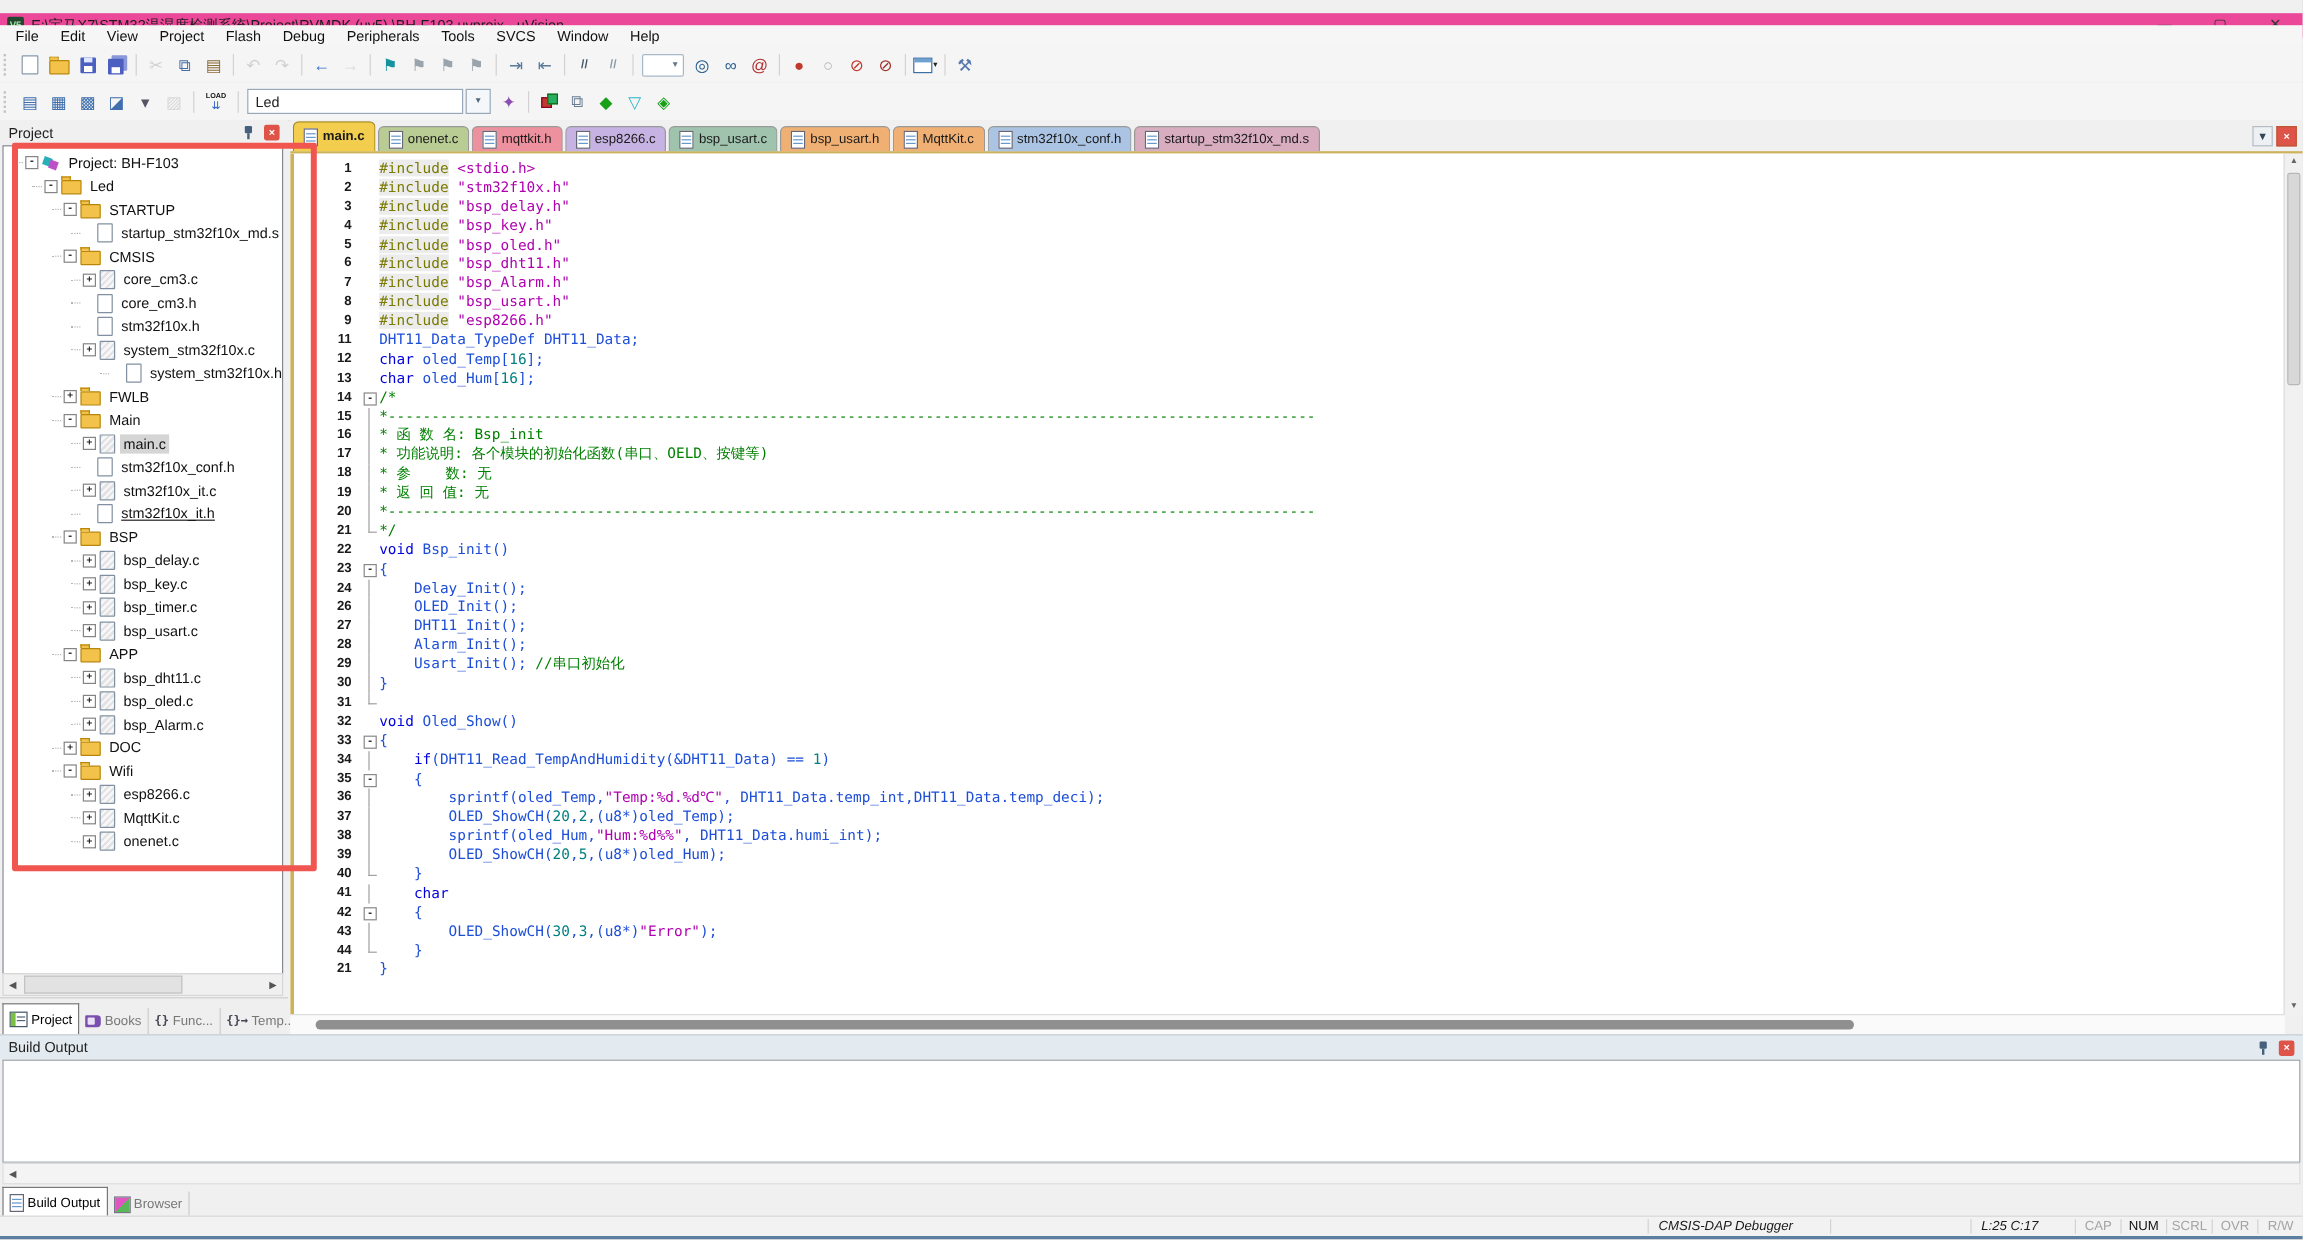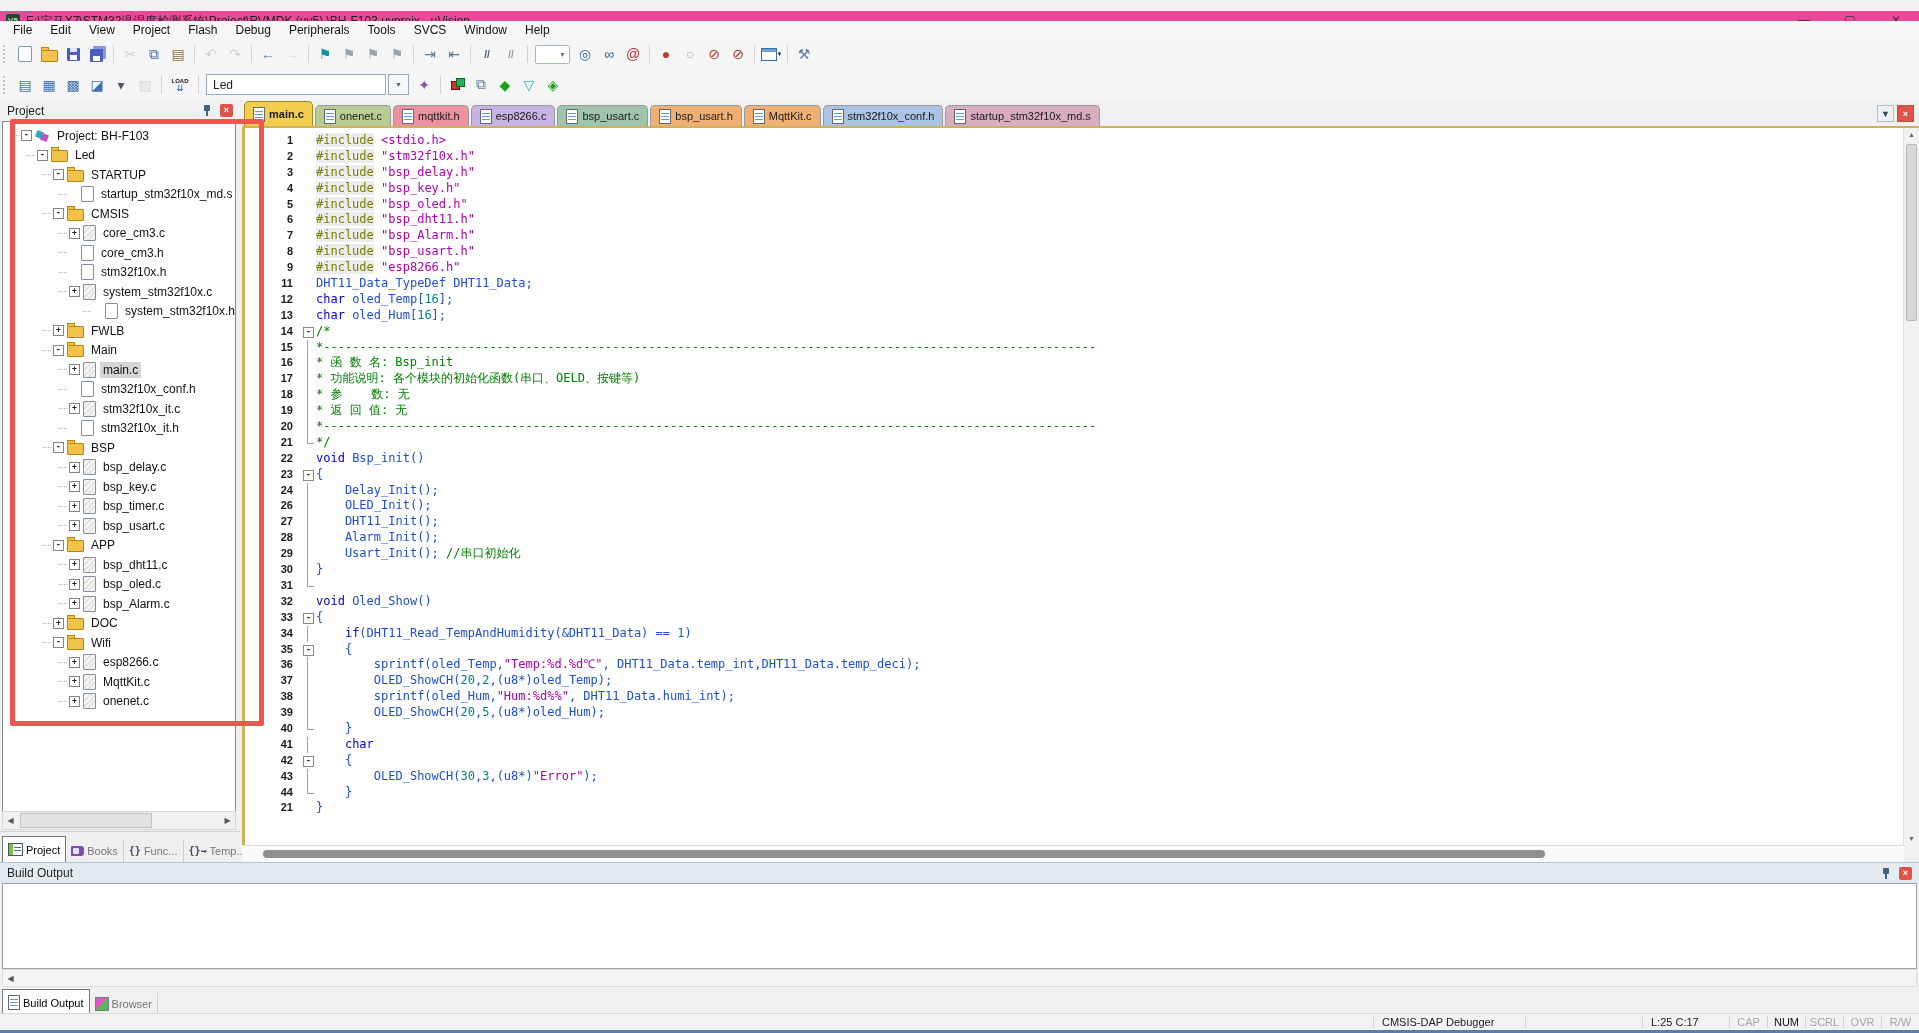--- a/index.html
+++ b/index.html
@@ -108,21 +108,21 @@
   
   .bp{position:absolute;left:0;right:0;top:862px;height:152px;background:#f0f0f0;border-top:1px solid #b8c4cc;}
   .bphead{position:absolute;top:0;left:0;right:0;height:20px;background:#e4ebf0;display:flex;align-items:center;padding:0 7px;color:#222;}
   .bpbody{position:absolute;top:20px;left:2px;right:2px;height:84px;background:#fff;border:1px solid #98a0a8;}
   .bphs{position:absolute;left:2px;right:2px;top:106px;height:16px;background:#f4f4f4;border:1px solid #dcdcdc;display:flex;align-items:center;}
   .bptabs{position:absolute;left:0;right:0;bottom:0;height:26px;display:flex;align-items:flex-end;padding-left:2px;}
   .i-browser{width:12px;height:12px;background:linear-gradient(135deg,#e055c0 0 50%,#58b858 50% 100%);border:1px solid #778;flex:none;}
   
   .sb{position:absolute;left:0;right:0;bottom:3px;height:16px;background:#f2f2f2;border-top:1px solid #d8d8d8;display:flex;align-items:center;font-size:11px;color:#1a1a1a;}
   .sbsep{width:1px;height:12px;background:#d2d2d2;flex:none;}
-  .sbcell{padding:0 8px;white-space:nowrap;}
+  .sbcell{padding:0 8px;white-space:nowrap;font-style:italic;}
   .lock{width:37px;text-align:center;color:#a4a4a4;flex:none;}
   .lock.on{color:#111;}
   .bluestrip{position:absolute;left:0;right:0;bottom:0;height:3px;background:#5b7ea1;}
   
   .anno{position:absolute;left:10px;top:119px;width:244px;height:597px;border:5px solid #f0564f;border-radius:2px;z-index:60;pointer-events:none;}
 </style>
 </head>
 <body>
 
 <div class="win">
@@ -322,21 +322,21 @@
           <span style="width: 12px; flex: 0 0 auto;"></span>
           <span class="i-file"></span>
           <span class="tlabel">stm32f10x_conf.h</span>
         </div>
         <div class="trow" style="padding-left: 56px;">
           <span class="stub"></span>
           <span class="eb">+</span>
           <span class="i-file shade"></span>
           <span class="tlabel">stm32f10x_it.c</span>
         </div>
-        <div class="trow" style="padding-left: 56px;">
+        <div class="trow" style="padding-left: 56px; text-decoration: underline;">
           <span class="stub"></span>
           <span style="width: 12px; flex: 0 0 auto;"></span>
           <span class="i-file"></span>
           <span class="tlabel">stm32f10x_it.h</span>
         </div>
         <div class="trow" style="padding-left: 40px;">
           <span class="stub"></span>
           <span class="eb">-</span>
           <span class="i-tfolder"></span>
           <span class="tlabel">BSP</span>

